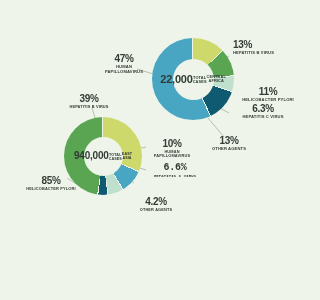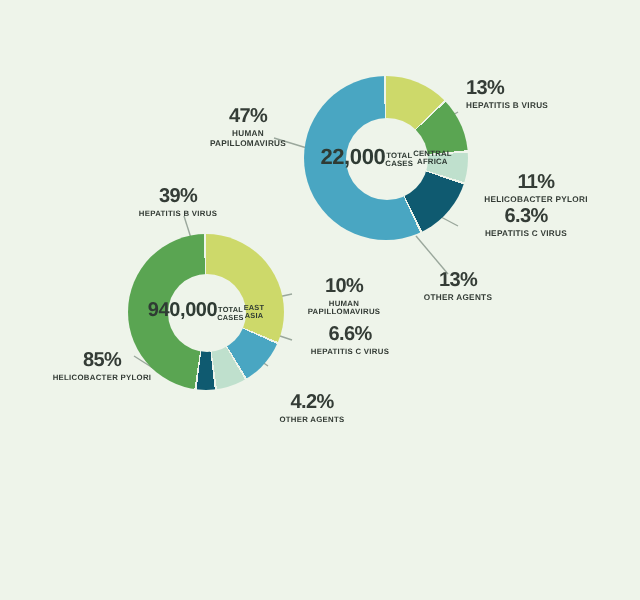--- a/index.html
+++ b/index.html
@@ -155,21 +155,21 @@
   <div class="callout sml align-center" style="left:58px; top:94px; width:62px;">
     <span class="pct">39%</span>
     <span class="name">HEPATITIS B VIRUS</span>
   </div>
 
   <div class="callout sml align-center" style="left:149px; top:139px; width:46px;text-align:center;">
     <span class="pct">10%</span>
     <span class="name">HUMAN PAPILLOMAVIRUS</span>
   </div>
 
-  <div class="callout sml align-center" style="left:150px; top:163px; width:50px;">
+  <div class="callout sml align-center" style="left:150px; top:163px; width:50px;font-family:Liberation Mono, monospace;">
     <span class="pct">6.6%</span>
     <span class="name">HEPATITIS C VIRUS</span>
   </div>
 
   <div class="callout sml align-center" style="left:132px; top:182px; width:48px;margin-top:15px;">
     <span class="pct">4.2%</span>
     <span class="name">OTHER AGENTS</span>
   </div>
 
   <div class="callout sml align-center" style="left:24px; top:176px; width:54px;">

